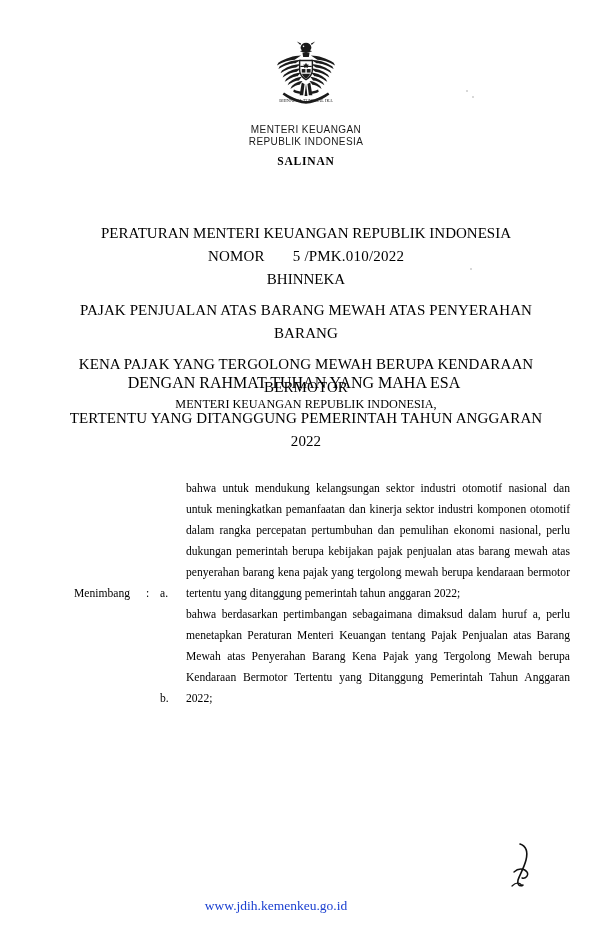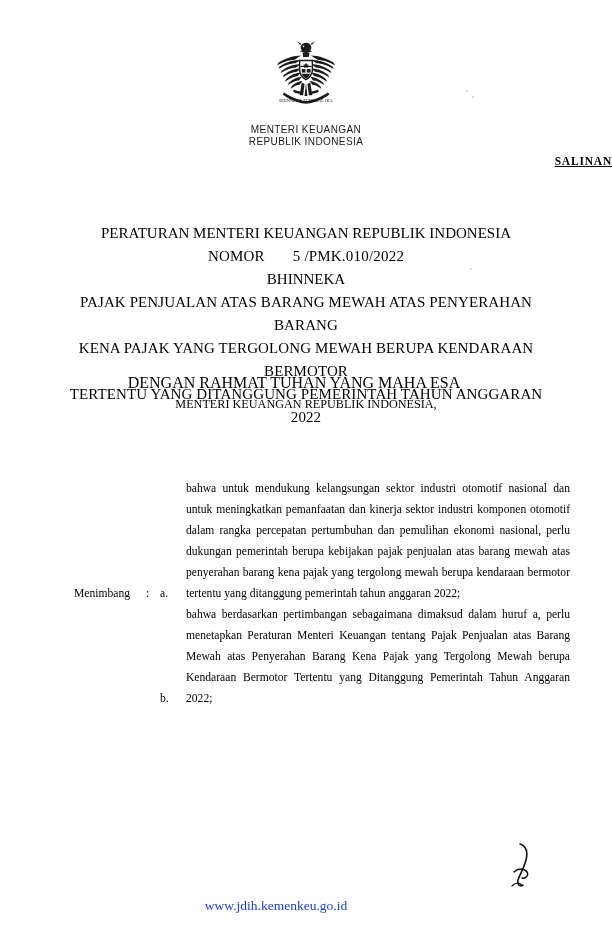--- a/index.html
+++ b/index.html
@@ -50,42 +50,41 @@
     letter-spacing: 0.4px;
     line-height: 12px;
     color: #1a1a1a;
   }
   .header .salinan {
     margin-top: 7px;
     font-family: "Liberation Serif", serif;
     font-weight: bold;
     font-size: 11.5px;
     letter-spacing: 0.8px;
-    text-decoration: underline;
-    text-align: right;
   }
 
   
   .title-block {
     position: absolute;
     top: 222px;
     left: 56px;
     width: 500px;
     text-align: center;
     font-size: 15px;
     line-height: 23px;
   }
   .title-block .nomor {
     letter-spacing: 0.2px;
   }
   .title-block .nomor .num {
     margin-left: 28px;
   }
   .title-block .big {
     letter-spacing: 0.1px;
+    margin-top: 8px;
   }
 
   .rahmat {
     position: absolute;
     top: 374px;
     left: 44px;
     width: 500px;
     text-align: center;
     font-size: 16px;
   }

